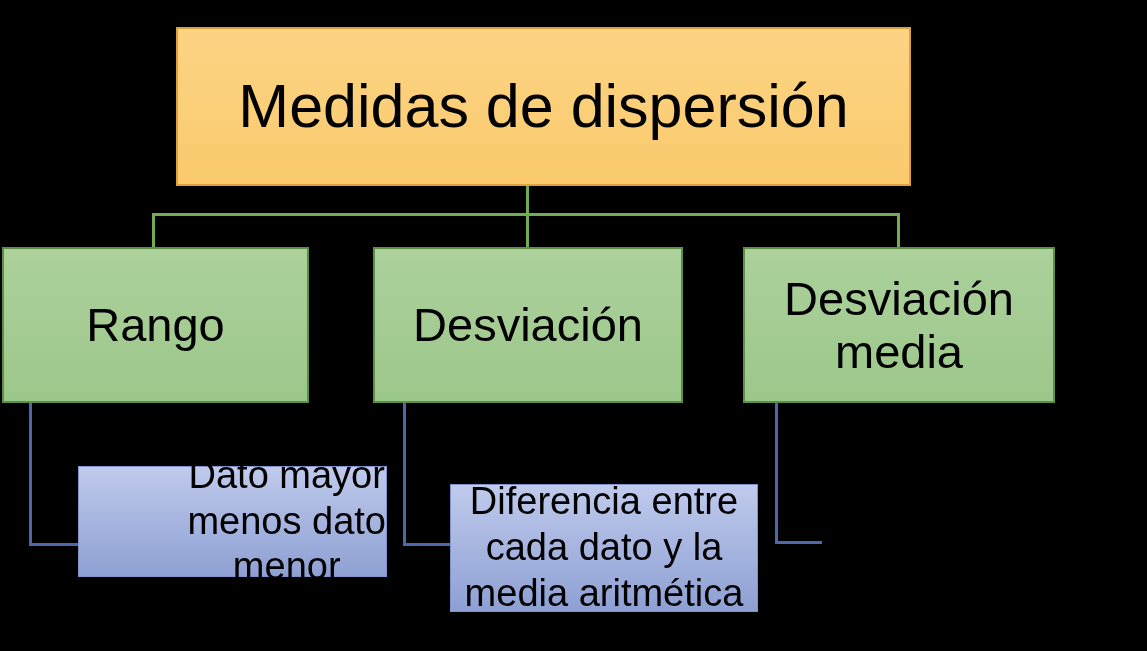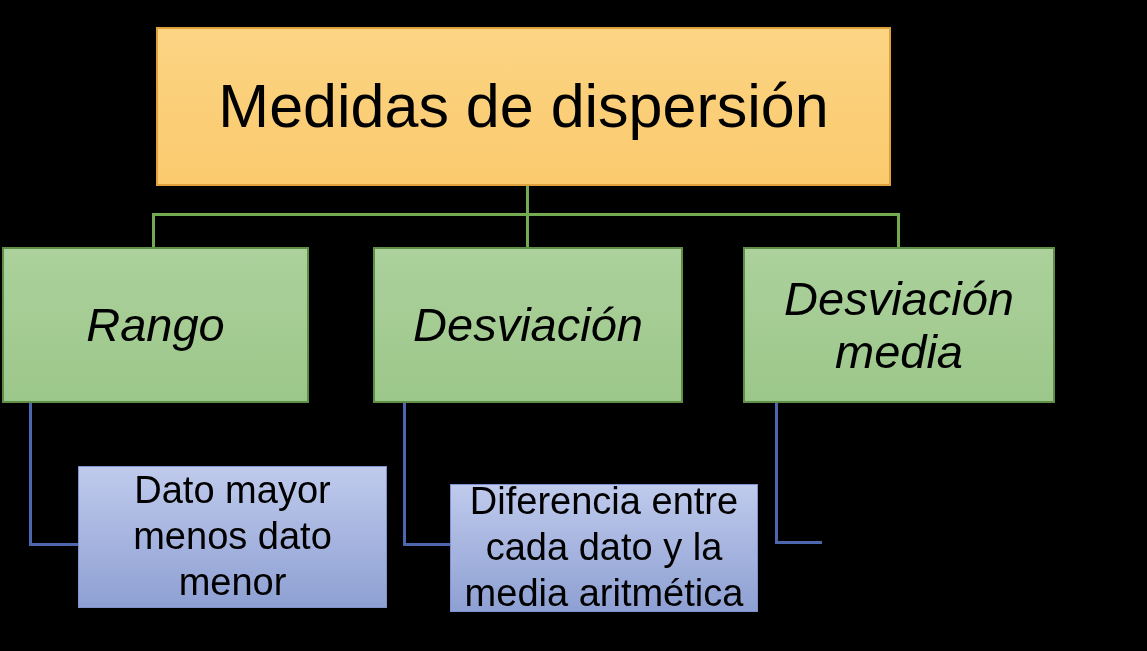--- a/index.html
+++ b/index.html
@@ -12,39 +12,39 @@
   }
   .node{
     position:absolute;
     display:flex;align-items:center;justify-content:center;
     text-align:center;
     color:var(--text,#000);
     box-sizing:border-box;
     white-space:pre-line;
   }
   .title-box{
-    left:156px;top:27px;width:735px;height:159px;
+    left:176px;top:27px;width:735px;height:159px;
     background:linear-gradient(180deg,var(--title-fill-top,#FCD484),var(--title-fill-bottom,#FACA6D));
     border:2px solid var(--title-border,#DFA13C);
     font-size:61px;line-height:1.1;
   }
   .branch{
     background:linear-gradient(180deg,var(--branch-fill-top,#ACD19C),var(--branch-fill-bottom,#9CC78A));
     border:2px solid var(--branch-border,#5E8F46);
-    font-size:47px;line-height:1.13;font-style:italic;
+    font-size:47px;line-height:1.13;
   }
   .branch-rango{left:2px;top:247px;width:307px;height:156px;}
   .branch-desviacion{left:373px;top:247px;width:310px;height:156px;}
   .branch-desviacion-media{left:743px;top:247px;width:312px;height:156px;}
   .leaf{
     background:linear-gradient(180deg,var(--leaf-fill-top,#BFCAEC),var(--leaf-fill-bottom,#8EA0D3));
     border:1.5px solid var(--leaf-border,#8093CC);
     font-size:38px;line-height:1.21;
   }
-  .leaf-rango{left:78px;top:466px;width:309px;height:142px;}
+  .leaf-rango{left:78px;top:466px;width:309px;height:111px;justify-content:flex-end;}
   .leaf-desviacion{left:450px;top:484px;width:308px;height:128px;}
   .leaf-desviacion-media{left:822px;top:467px;width:310px;height:153px;font-size:31px;line-height:1.19;letter-spacing:1px;}
   .gline{position:absolute;background:var(--branch-connector,#72AB51);}
   .bline{position:absolute;background:var(--leaf-connector,#4C67AE);}
   
   .g-stem{left:526px;top:186px;width:3px;height:29px;}
   .g-bar{left:152px;top:213px;width:748px;height:3px;}
   .g-drop-left{left:152px;top:213px;width:3px;height:35px;}
   .g-drop-mid{left:526px;top:213px;width:3px;height:35px;}
   .g-drop-right{left:897px;top:213px;width:3px;height:35px;}

